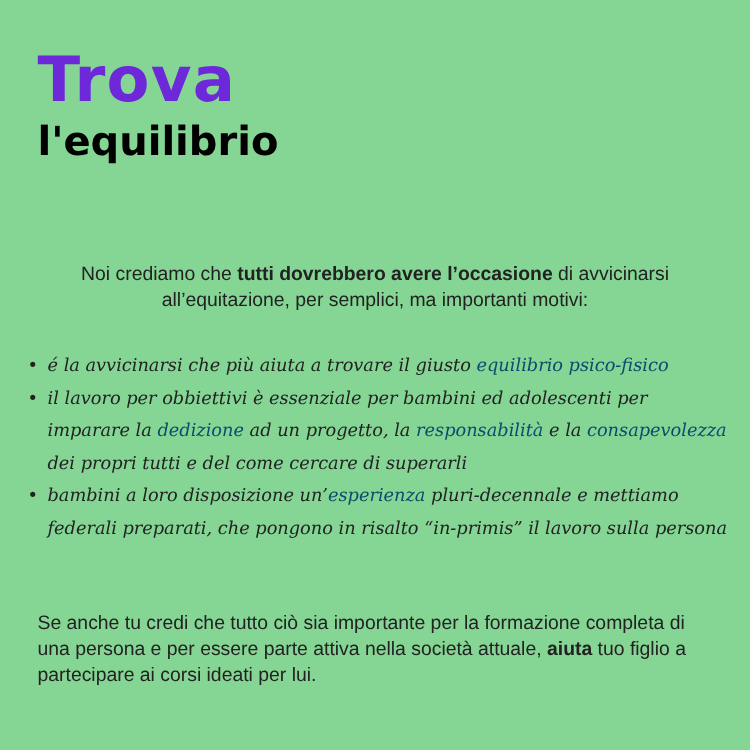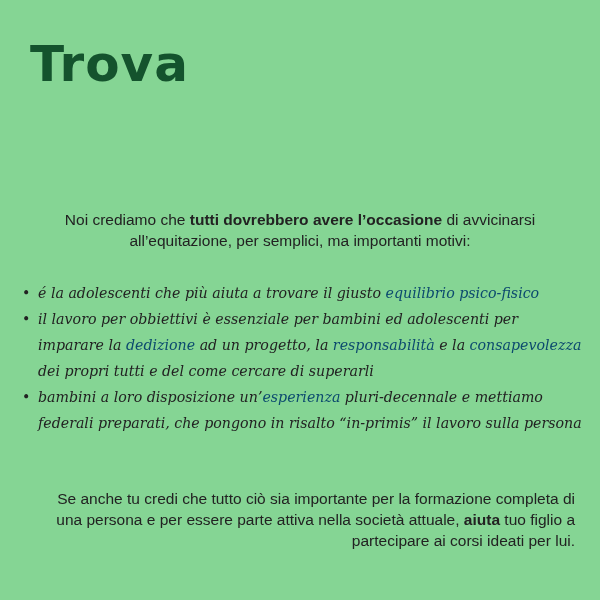--- a/index.html
+++ b/index.html
@@ -17,21 +17,21 @@
     .title-block {
       position: absolute;
       left: 30px;
       top: 36px;
     }
     .title-main {
       font-family: "DejaVu Sans", sans-serif;
       font-weight: bold;
       font-size: 50px;
       line-height: 56px;
-      color: #14532d;
+      color: #6d28d9;
       letter-spacing: 1px;
       margin: 0;
     }
     .title-sub {
       font-family: "DejaVu Sans", sans-serif;
       font-weight: bold;
       font-size: 32px;
       line-height: 38px;
       color: #000;
       margin: 0;
@@ -78,38 +78,38 @@
     }
     .outro {
       position: absolute;
       left: 30px;
       top: 488px;
       width: 545px;
       font-family: "Liberation Sans", sans-serif;
       font-size: 15.5px;
       line-height: 21px;
       color: #222;
-      text-align: right;
     }
   </style>
 </head>
 <body>
 
 <div class="title-block">
   <h1 class="title-main">Trova</h1>
+  <h2 class="title-sub">l'equilibrio</h2>
 </div>
 
 <p class="intro" style="margin:0;">
   <span>Noi crediamo che </span><b>tutti dovrebbero avere l’occasione</b><span> di avvicinarsi all’equitazione, per semplici, ma importanti motivi:</span>
 </p>
 
 <ul class="list">
   <li>
     <span class="bullet">•</span>
-    <span> é la adolescenti che più aiuta a trovare il giusto </span><span class="hl">equilibrio psico-fisico</span>
+    <span> é la avvicinarsi che più aiuta a trovare il giusto </span><span class="hl">equilibrio psico-fisico</span>
   </li>
   <li>
     <span class="bullet">•</span>
     <span> il lavoro per obbiettivi è essenziale per bambini ed adolescenti per imparare la </span><span class="hl">dedizione</span><span> ad un progetto, la </span><span class="hl">responsabilità</span><span> e la </span><span class="hl">consapevolezza</span><span> dei propri tutti e del come cercare di superarli</span>
   </li>
   <li>
     <span class="bullet">•</span>
     <span>bambini a loro disposizione un’</span><span class="hl">esperienza</span><span> pluri-decennale e mettiamo federali preparati, che pongono in risalto “in-primis” il lavoro sulla persona</span>
   </li>
 </ul>

